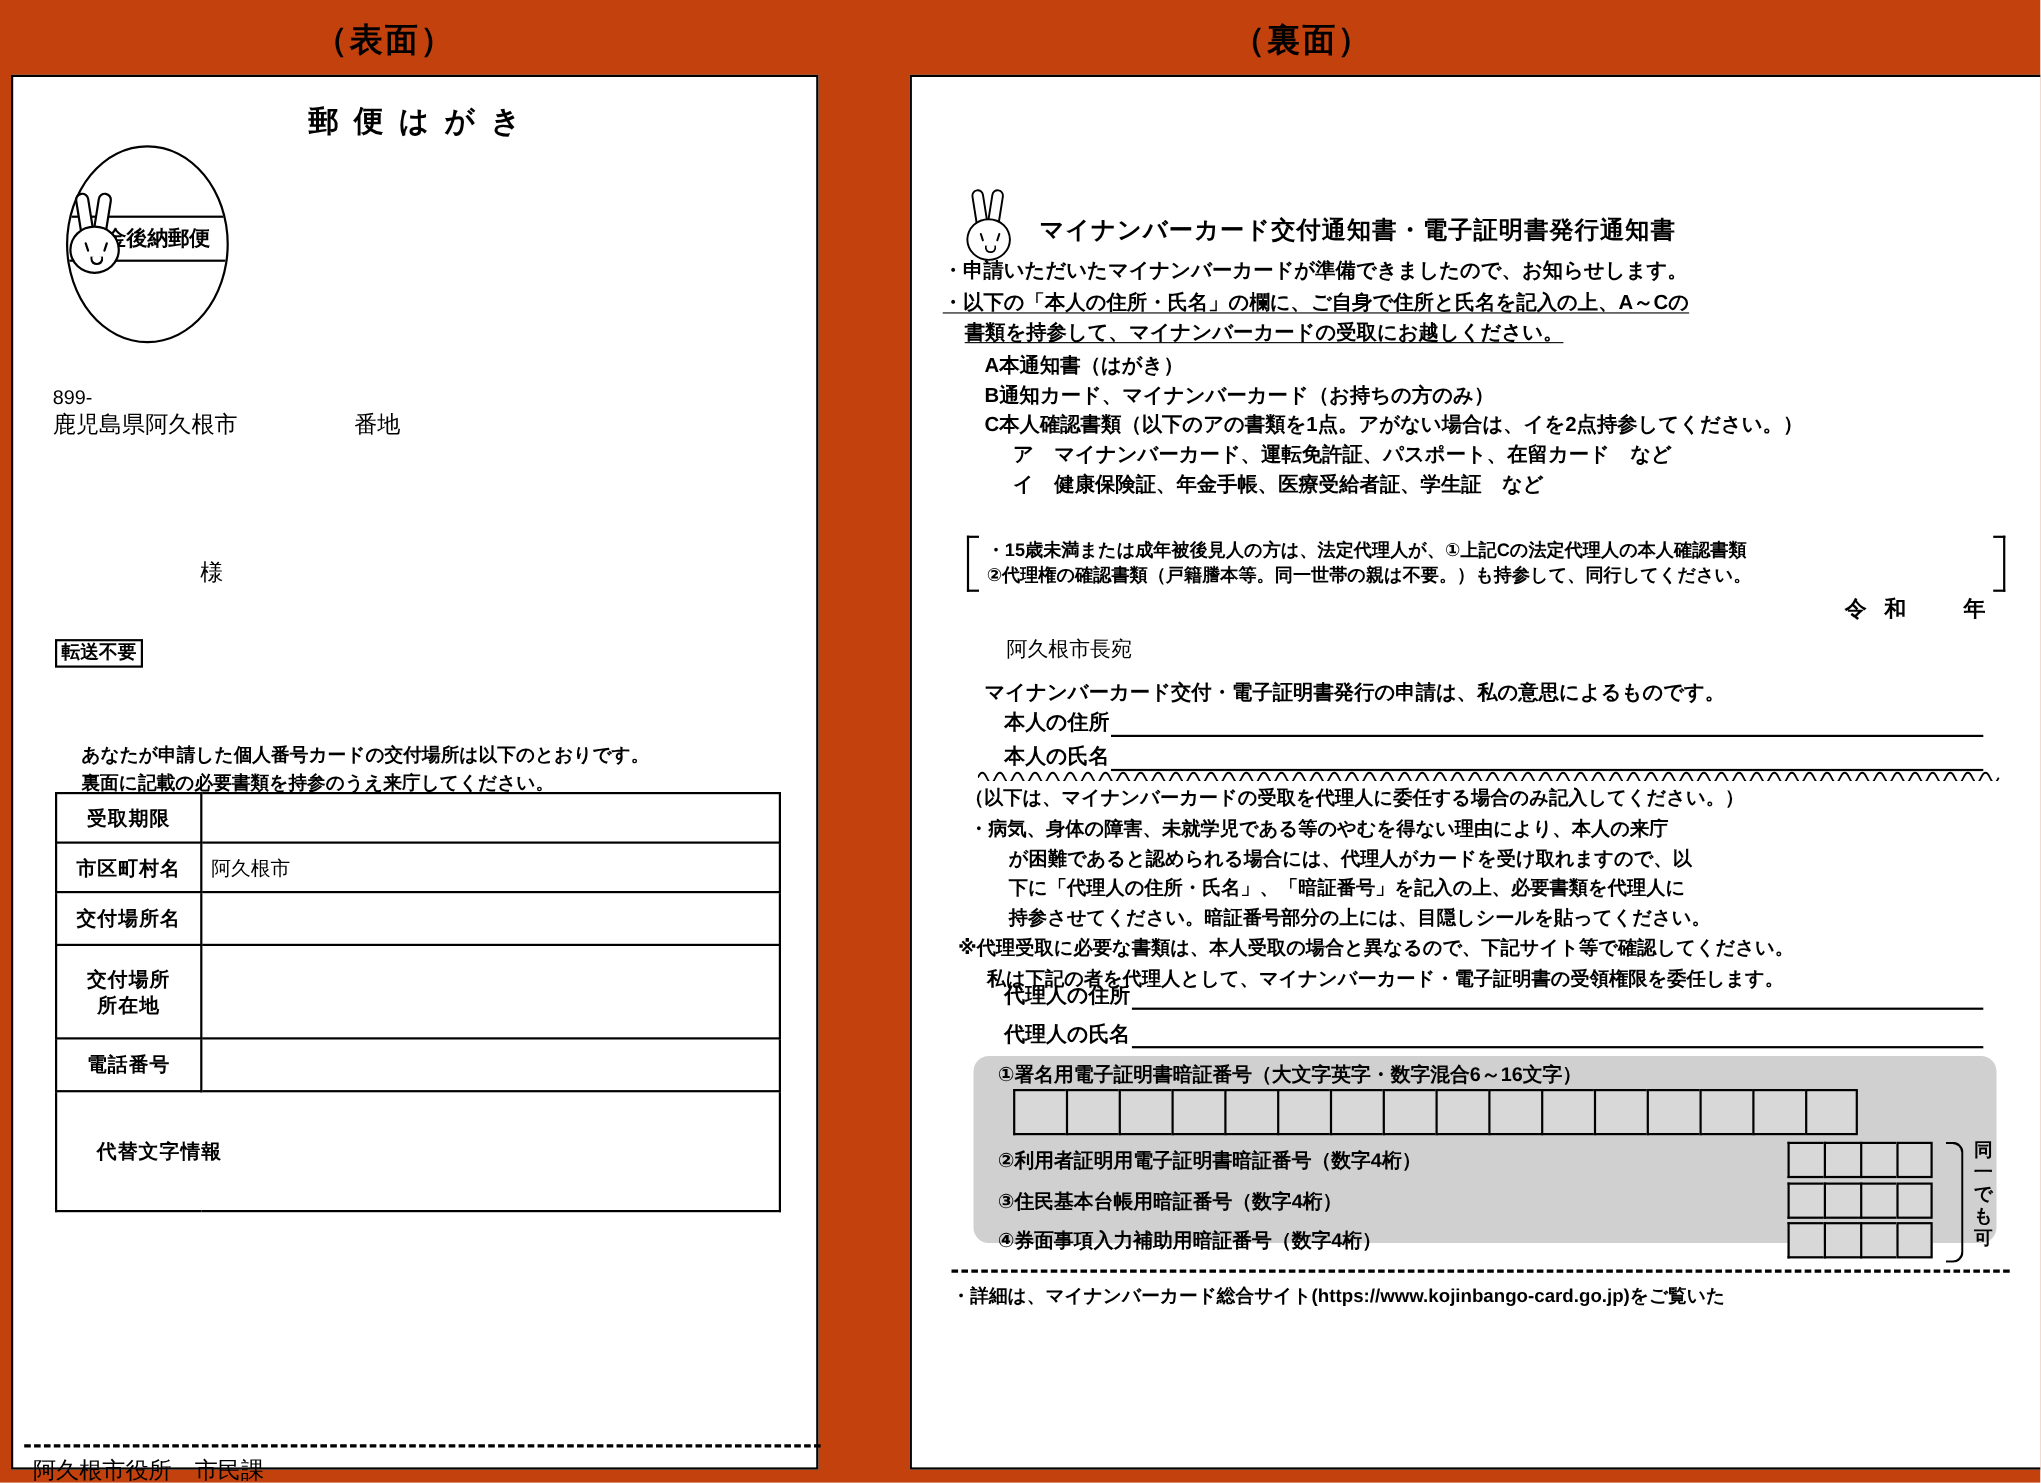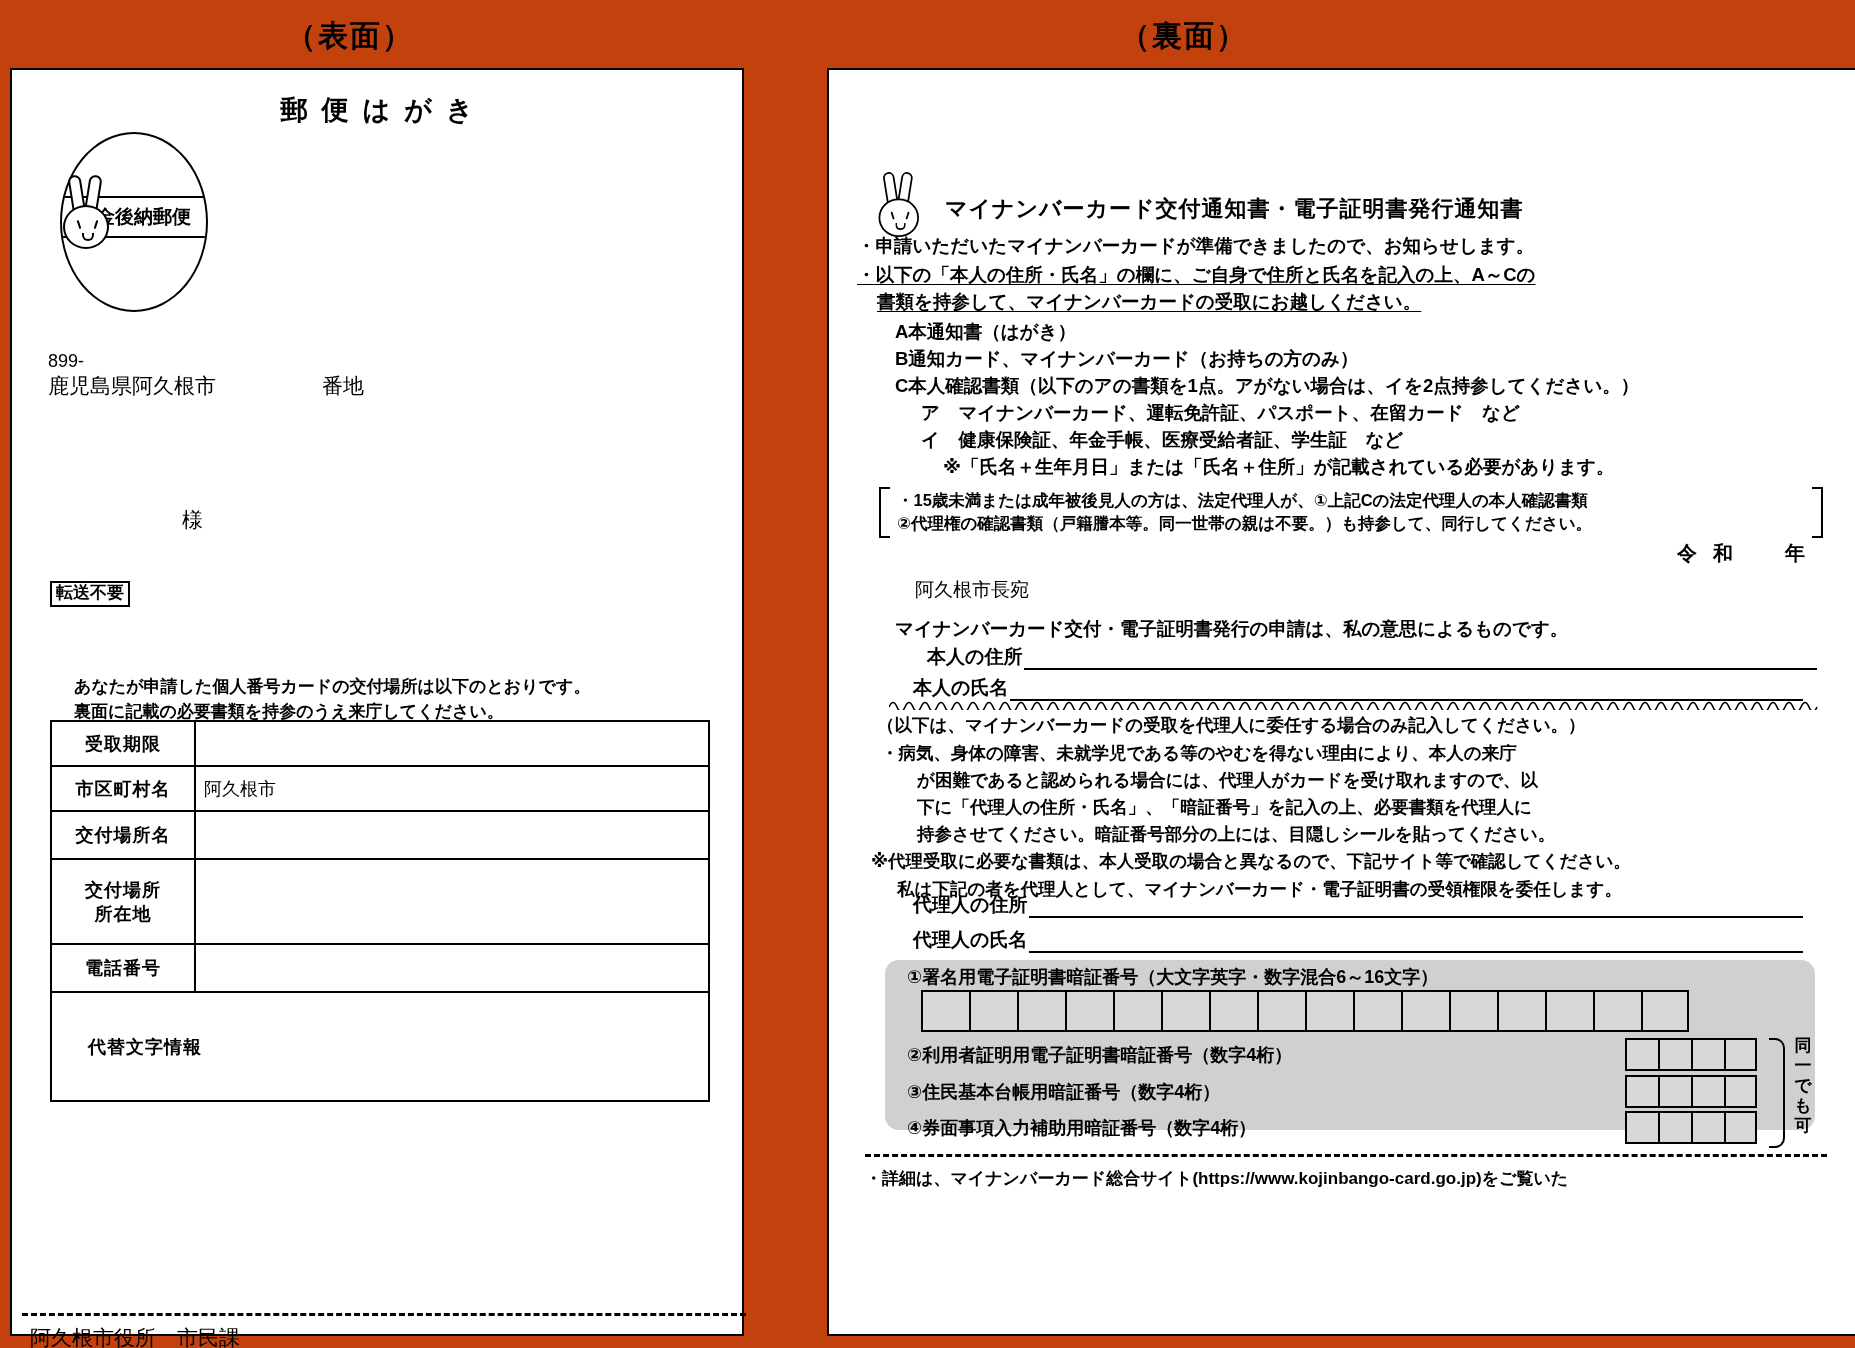--- a/index.html
+++ b/index.html
@@ -105,21 +105,21 @@
     border-collapse: collapse;
     table-layout: fixed;
   }
   #front-table td {
     border: 2px solid #000;
     font-size: 18px;
     padding: 4px 8px;
     vertical-align: middle;
   }
   #front-table td.label {
-    width: 144px; text-align: center; font-weight: bold;
+    width: 132px; text-align: center; font-weight: bold;
     letter-spacing: 1px;
   }
   #front-table td.value { font-weight: normal; }
   .r-h1 { height: 45px; }
   .r-h2 { height: 45px; }
   .r-h3 { height: 48px; }
   .r-h4 { height: 85px; }
   .r-h5 { height: 48px; }
   .r-h6 { height: 109px; }
   #front-table td.alt-label {
@@ -188,21 +188,21 @@
   }
   #addressed-to { position: absolute; left: 58px; top: 485px; font-size: 19px; }
   #consent-line { position: absolute; left: 38px; top: 524px; font-size: 18.5px; font-weight: bold; white-space: nowrap; }
 
   .field-row {
     position: absolute; left: 56px; width: 890px;
     display: flex; align-items: flex-end;
   }
   .field-row .flabel { font-size: 19px; font-weight: bold; white-space: nowrap; }
   .field-row .fline { flex: 1; border-bottom: 2px solid #000; height: 20px; margin-left: 2px; }
-  #self-addr { top: 552px; margin-left: 14px; }
+  #self-addr { top: 552px; }
   #self-name { top: 583px; }
   #proxy-addr { top: 800px; }
   #proxy-name { top: 835px; }
 
   #wavy {
     position: absolute; left: 32px; top: 606px; width: 932px; height: 12px;
   }
 
   .pline {
     position: absolute; font-size: 17.5px; font-weight: bold; white-space: nowrap; line-height: 1.3;
@@ -375,21 +375,20 @@
 
       <div class="bline" id="b1">・申請いただいたマイナンバーカードが準備できましたので、お知らせします。</div>
       <div class="bline ul-line" id="b2">・以下の「本人の住所・氏名」の欄に、ご自身で住所と氏名を記入の上、A～Cの</div>
       <div class="bline ul-line" id="b3">書類を持参して、マイナンバーカードの受取にお越しください。</div>
 
       <div class="bline" id="docA">A本通知書（はがき）</div>
       <div class="bline" id="docB">B通知カード、マイナンバーカード（お持ちの方のみ）</div>
       <div class="bline" id="docC">C本人確認書類（以下のアの書類を1点。アがない場合は、イを2点持参してください。）</div>
       <div class="bline" id="docC-a">ア　マイナンバーカード、運転免許証、パスポート、在留カード　など</div>
       <div class="bline" id="docC-i">イ　健康保険証、年金手帳、医療受給者証、学生証　など</div>
-      <div class="bline" id="docC-note">※「氏名＋生年月日」または「氏名＋住所」が記載されている必要があります。</div>
 
       <div id="bracket-box">
         <div>・15歳未満または成年被後見人の方は、法定代理人が、①上記Cの法定代理人の本人確認書類</div>
         <div>②代理権の確認書類（戸籍謄本等。同一世帯の親は不要。）も持参して、同行してください。</div>
       </div>
 
       <div id="reiwa-line">令和　年　月　日</div>
 
       <div id="addressed-to">阿久根市長宛</div>
       <div id="consent-line">マイナンバーカード交付・電子証明書発行の申請は、私の意思によるものです。</div>

